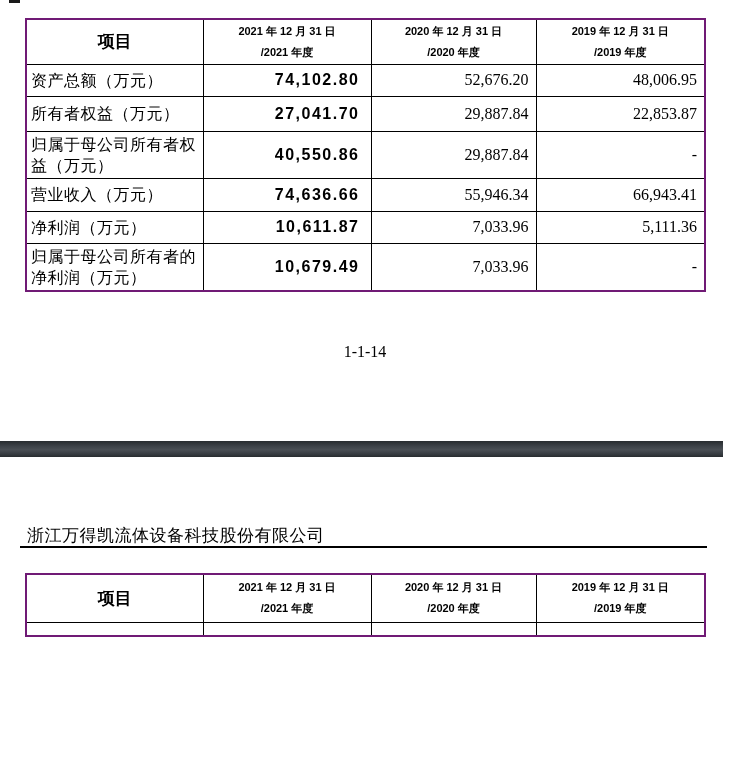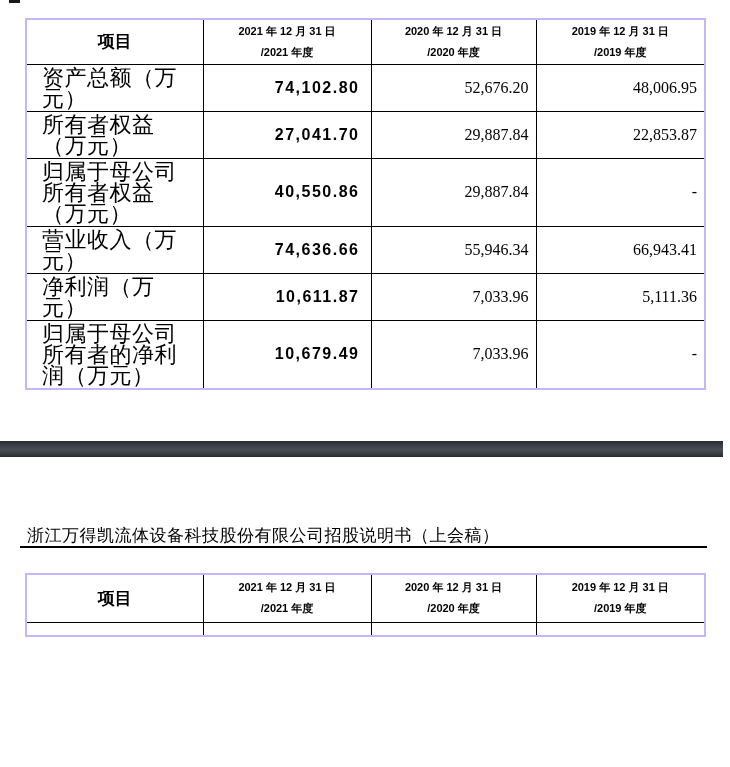--- a/index.html
+++ b/index.html
@@ -18,42 +18,42 @@
     left: 9px; top: 0;
     width: 11px; height: 3px;
     background: #1a1a1a;
   }
   table.fin {
     position: absolute;
     left: 25px;
     width: 679px;
     border-collapse: collapse;
     table-layout: fixed;
-    border: 2px solid #c4b5fd;
+    border: 2px solid #701a75;
   }
   table.t1 { top: 18px; }
   table.t2 { top: 573px; }
   table.fin th, table.fin td {
     border: 1px solid #000;
     vertical-align: middle;
     overflow: hidden;
   }
   th.ch {
     font-family: "Liberation Sans", sans-serif;
     font-weight: bold;
     font-size: 11px;
     text-align: center;
     line-height: 21px;
   }
   th.ch .l1 { display: block; }
   th.ch-item { font-size: 17px; }
   td.lbl {
-    font-size: 22px;
+    font-size: 16px;
     text-align: left;
-    padding: 2px 4px 2px 15px;
+    padding: 2px 4px 2px 4px;
     line-height: 21px;
     letter-spacing: 0.5px;
   }
   td.num {
     font-size: 16px;
     text-align: right;
     padding-right: 7px;
   }
   td.num.bold {
     font-family: "Liberation Sans", sans-serif;
@@ -86,20 +86,21 @@
     width: 723px;
     height: 16px;
     background: linear-gradient(180deg, #282c30 0%, #3f444a 35%, #4a4f55 55%, #383d42 80%, #282c30 100%);
   }
   .p2header {
     position: absolute;
     top: 524px;
     left: 27px;
     width: 688px;
     display: flex;
+    justify-content: space-between;
     align-items: baseline;
     font-size: 17px;
     letter-spacing: 0.5px;
   }
   .p2rule {
     position: absolute;
     top: 546px;
     left: 20px;
     width: 687px;
     height: 2px;
@@ -168,26 +169,26 @@
     </tr>
     <tr class="r45">
       <td class="lbl">归属于母公司所有者的净利润（万元）</td>
       <td class="num bold">10,679.49</td>
       <td class="num">7,033.96</td>
       <td class="num">-</td>
     </tr>
   </tbody>
     </table>
 
+  <div class="pagenum">1-1-14</div>
 
   <div class="divider"></div>
 
   <div class="p2header">
     <span>浙江万得凯流体设备科技股份有限公司</span>
-    <span>招股说明书（上会稿）</span>
   </div>
   <div class="p2rule"></div>
 
   <table class="fin t2">
     <colgroup>
       <col style="width:177px">
         <col style="width:168px">
         <col style="width:165px">
         <col style="width:169px">
     </colgroup>

